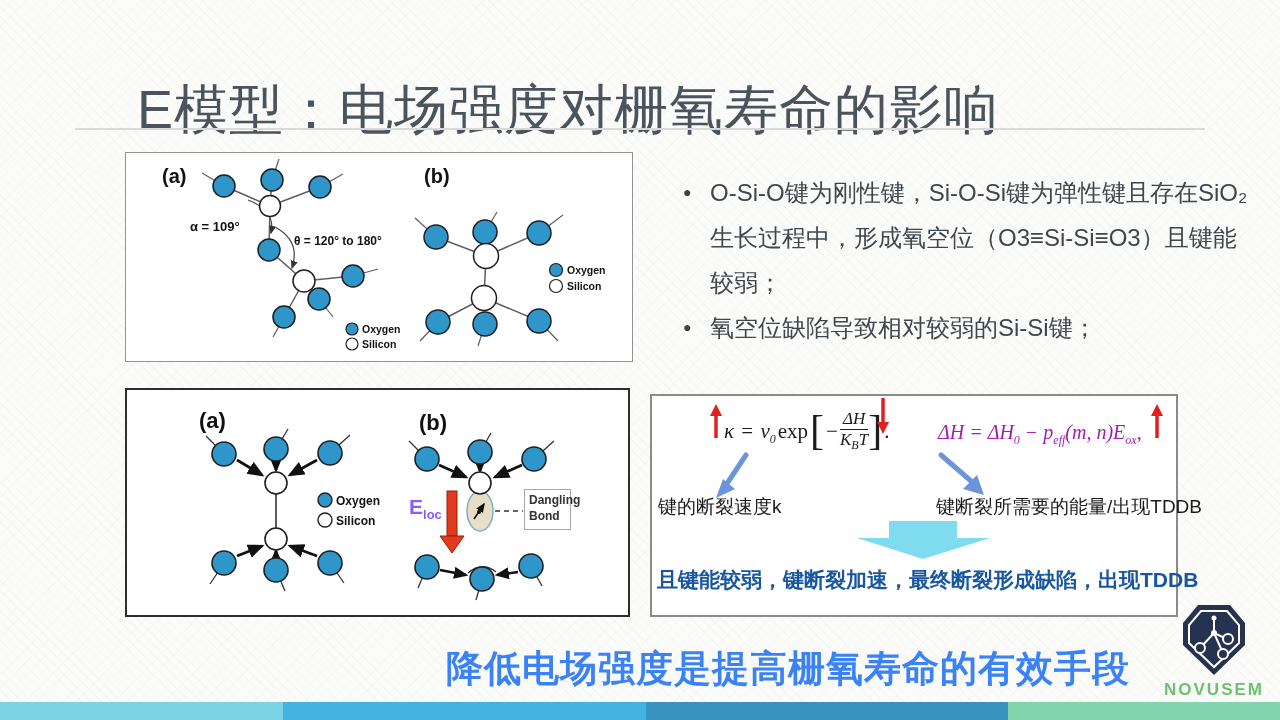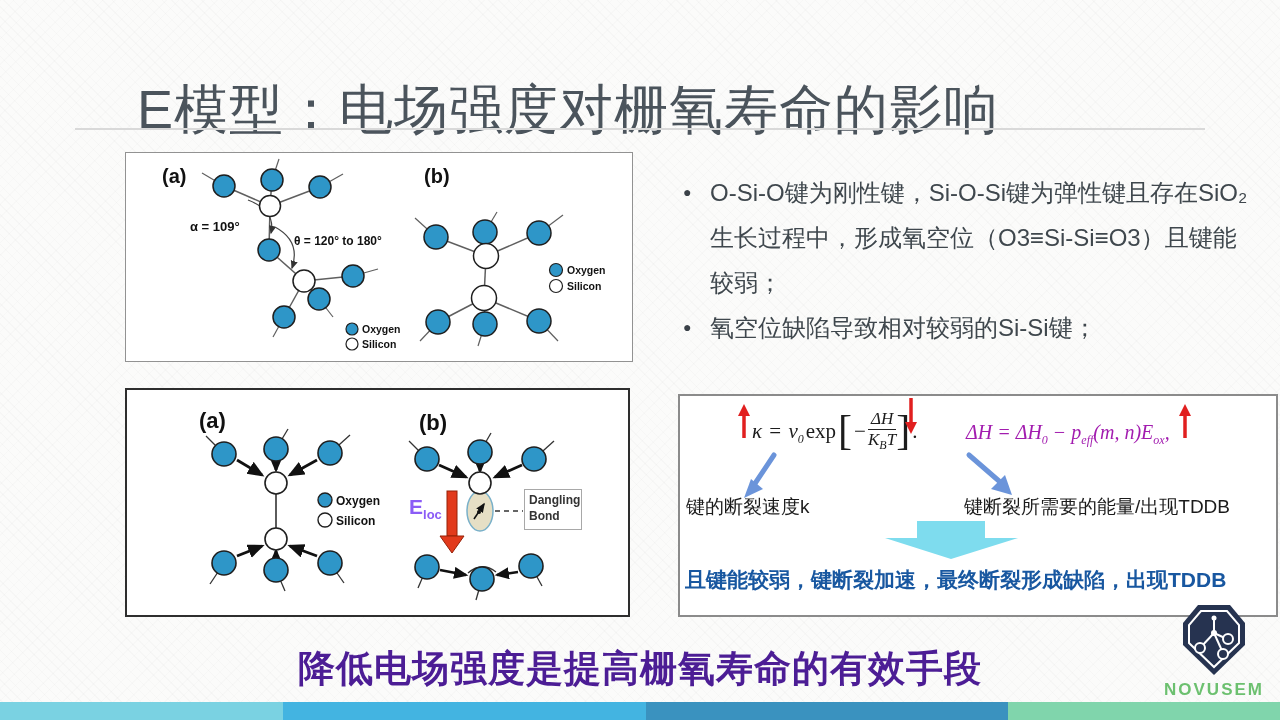--- a/index.html
+++ b/index.html
@@ -13,38 +13,38 @@
       repeating-linear-gradient(-45deg, rgba(185,185,185,.05) 0 1px, transparent 1px 9px);
   }
   .abs { position:absolute; }
 
   .title { left:137px; top:46px; font-size:54px; letter-spacing:1px; color:#4b545c; white-space:nowrap; }
   .divider { left:75px; top:128px; width:1130px; height:2px; background:#d9d9d9; }
 
   .panel { background:#ffffff; }
   .panel-top-left { left:125px; top:152px; width:508px; height:210px; border:1px solid #929292; }
   .panel-bottom-left { left:125px; top:388px; width:505px; height:229px; border:2px solid #2e2e2e; }
-  .panel-formula { left:650px; top:394px; width:600px; height:223px; border:2px solid #8b8b8b;margin-left:28px; }
+  .panel-formula { left:650px; top:394px; width:528px; height:223px; border:2px solid #8b8b8b; }
 
   .bullets { left:683px; top:170px; width:566px; }
   .bullet { display:flex; font-size:24px; line-height:45px; color:#3f474d; }
   .bullet .dot { width:27px; font-size:14px; color:#3a4148; flex:none; }
   .bullet .btxt { flex:1; }
 
   svg text { font-family:"Liberation Sans", sans-serif; }
   .dg-label { font-size:20px; font-weight:bold; fill:#111; }
   .dg-label-lg { font-size:22px; font-weight:bold; fill:#111; }
   .dg-annot { font-size:13px; font-weight:bold; fill:#111; }
   .dg-annot-sm { font-size:12px; font-weight:bold; fill:#111; }
   .dg-legend { font-size:10.5px; font-weight:bold; fill:#111; }
   .dg-legend-lg { font-size:12px; font-weight:bold; fill:#111; }
 
   .eloc { left:282px; top:105px; font-size:21px; font-weight:bold; color:#8b5cf6; font-family:"Liberation Sans",sans-serif; }
   .eloc sub { font-size:13px; }
-  .dangling-box { left:397px; top:99px; width:58px; min-height:41px; background:#fff; border:1.5px solid #a8a8a8;
+  .dangling-box { left:397px; top:99px; width:47px; min-height:41px; background:#fff; border:1.5px solid #a8a8a8;
     font-size:12px; font-weight:bold; color:#333; line-height:1.3; padding:3px 4px; }
 
   .f1 { left:72px; top:13px; font-family:"Liberation Serif", serif; font-size:21px; color:#1c1c1c; white-space:nowrap; }
   .f2 { left:286px; top:25px; font-family:"Liberation Serif", serif; font-size:20px; font-style:italic; color:#a21caf; white-space:nowrap; }
   .it { font-style:italic; }
   .rm { font-style:normal; margin:0 2px; }
   .brk { font-style:normal; font-size:42px; font-weight:300; vertical-align:middle; position:relative; top:-3px; }
   .frac { display:inline-block; vertical-align:middle; text-align:center; font-size:17px; font-style:italic; line-height:1.15; position:relative; top:-2px; }
   .frac .num { display:block; border-bottom:1.4px solid #222; padding:0 3px;font-style:italic; }
   .frac .den { display:block; }
@@ -288,21 +288,21 @@
     <polygon points="49,44 42,24 28,38" fill="#6b94da"></polygon>
   </svg>
   <div class="abs flabel label-k">键的断裂速度k</div>
   <div class="abs flabel label-h">键断裂所需要的能量/出现TDDB</div>
   <svg class="abs" style="left:205px; top:125px;" width="133" height="38">
     <path d="M32,0 L100,0 L100,17 L133,17 L66,38 L0,17 L32,17 Z" fill="#7edcee"></path>
   </svg>
   <div class="abs conclusion" style="color: rgb(24, 87, 160);">且键能较弱，键断裂加速，最终断裂形成缺陷，出现TDDB</div>
 </div>
 
-<div class="abs slogan" style="color: #4c1d95;">降低电场强度是提高栅氧寿命的有效手段</div>
+<div class="abs slogan" style="color: #3b82f6; text-align: right;">降低电场强度是提高栅氧寿命的有效手段</div>
 
 <div class="abs logo">
   <svg width="66" height="72" viewBox="0 0 66 72">
     <polygon points="17,2 49,2 64,20 64,42 33,72 2,42 2,20" fill="#263350"></polygon>
     <polygon points="20,8 46,8 58,22 58,40 33,64 8,40 8,22" fill="none" stroke="#ffffff" stroke-width="2"></polygon>
     <g stroke="#ffffff" stroke-width="2">
       <line x1="33" y1="30" x2="33" y2="16"></line>
       <line x1="33" y1="30" x2="20" y2="44"></line>
       <line x1="33" y1="30" x2="46" y2="36"></line>
       <line x1="33" y1="30" x2="42" y2="50"></line>

